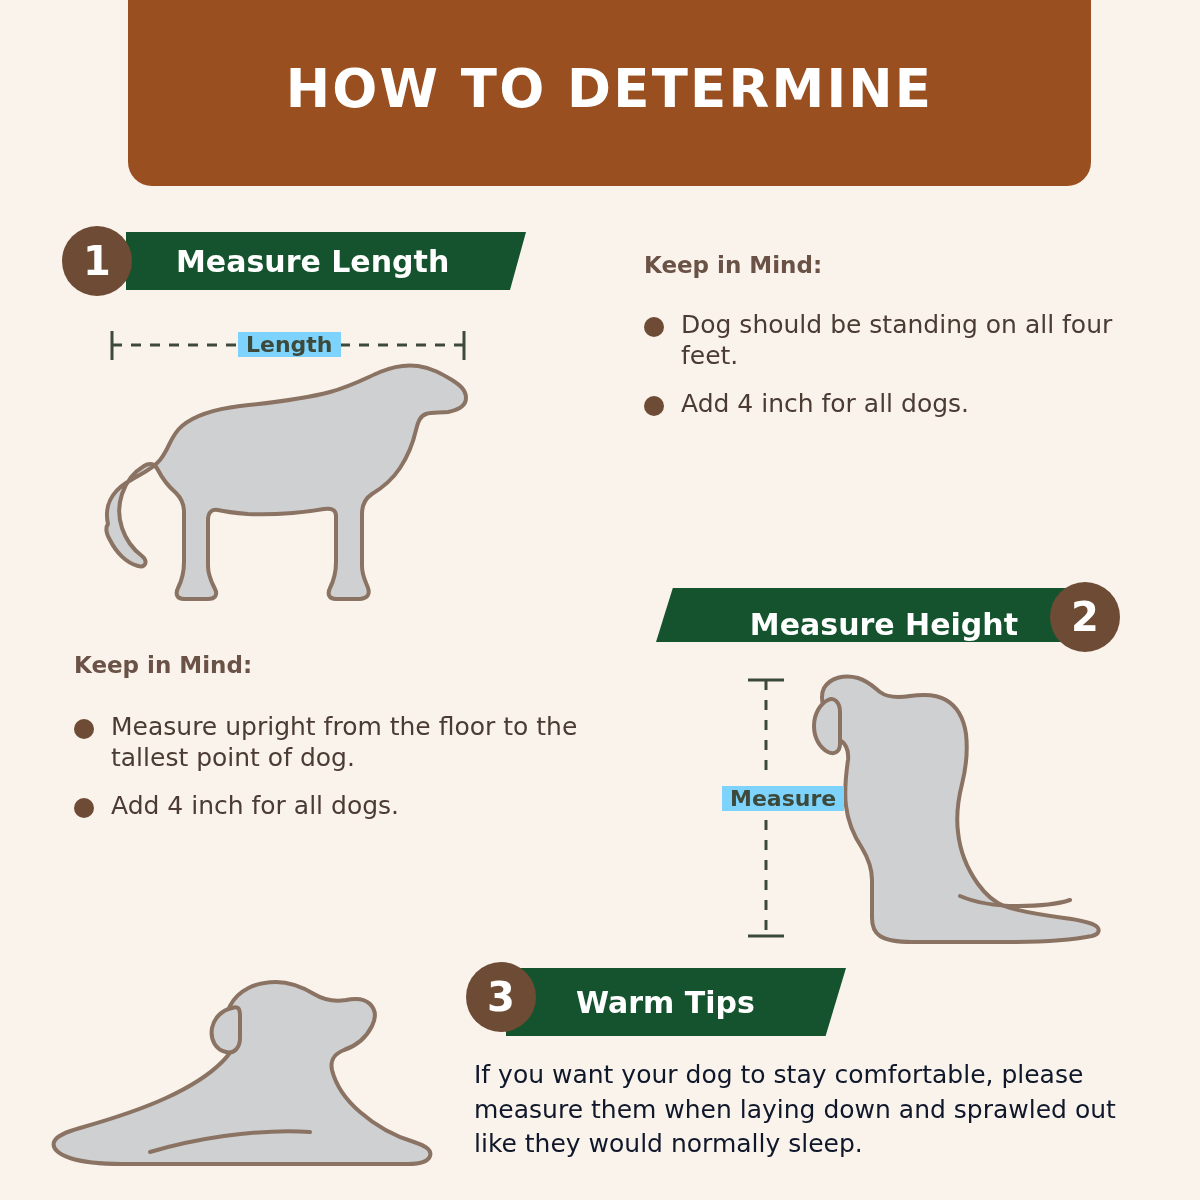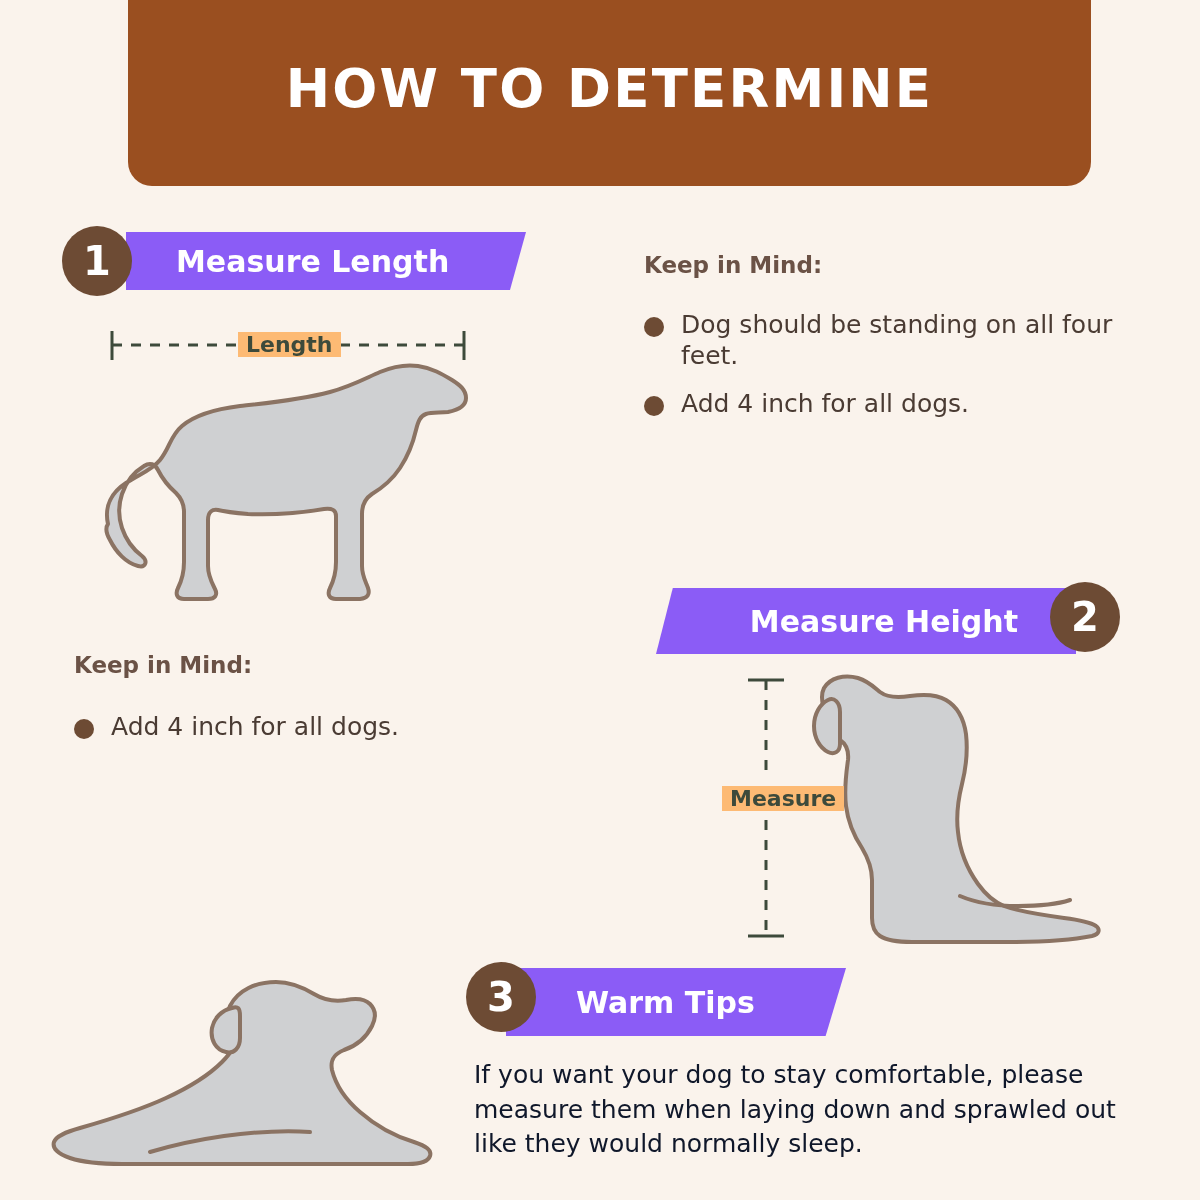--- a/index.html
+++ b/index.html
@@ -58,21 +58,21 @@
     color: #ffffff;
     font-size: 40px;
     font-weight: bold;
     display: flex;
     align-items: center;
     justify-content: center;
     z-index: 4;
   }
   .ribbon {
     position: absolute;
-    background: #8b5cf6;
+    background: #14532d;
     display: flex;
     align-items: center;
     z-index: 3;
   }
   .ribbon-label {
     color: #ffffff;
     font-size: 30px;
     font-weight: bold;
     white-space: nowrap;
   }
@@ -87,25 +87,26 @@
     padding-left: 50px;
     box-sizing: border-box;
   }
   #badge-1 { left: 62px; top: 226px; }
 
   
   #ribbon-2 {
     left: 656px;
     top: 588px;
     width: 420px;
-    height: 66px;
+    height: 54px;
     clip-path: polygon(4% 0, 100% 0, 100% 100%, 0 100%);
     justify-content: flex-end;
     padding-right: 58px;
     box-sizing: border-box;
+    align-items: flex-end;
   }
   #badge-2 { left: 1050px; top: 582px; }
 
   
   #ribbon-3 {
     left: 506px;
     top: 968px;
     width: 340px;
     height: 68px;
     clip-path: polygon(0 0, 100% 0, 94% 100%, 0 100%);
@@ -153,21 +154,21 @@
 
   #kim-left-title  { left: 74px;  top: 652px; }
   #kim-left-list   { left: 74px;  top: 712px; width: 540px; }
 
   
   .measure-label {
     position: absolute;
     font-size: 22px;
     font-weight: bold;
     color: #3d4a3b;
-    background: #fdba74;
+    background: #7dd3fc;
     padding: 0 8px;
     white-space: nowrap;
   }
   #length-label { left: 238px; top: 332px; }
   #height-label { left: 722px; top: 786px; }
 
   
   #warm-tips-text {
     position: absolute;
     left: 474px;
@@ -360,19 +361,23 @@
     <li class="kim-item">
       <span class="kim-bullet"></span>
       <span class="kim-text">Add 4 inch for all dogs.</span>
     </li>
   </ul>
 
   <div class="kim-title" id="kim-left-title">Keep in Mind:</div>
   <ul class="kim-list" id="kim-left-list">
     <li class="kim-item">
       <span class="kim-bullet"></span>
+      <span class="kim-text">Measure upright from the floor to the tallest point of dog.</span>
+    </li>
+    <li class="kim-item">
+      <span class="kim-bullet"></span>
       <span class="kim-text">Add 4 inch for all dogs.</span>
     </li>
   </ul>
 
   <div id="warm-tips-text">If you want your dog to stay comfortable, please measure them when laying down and sprawled out like they would normally sleep.</div>
 
 </div>
 
 </body></html>

